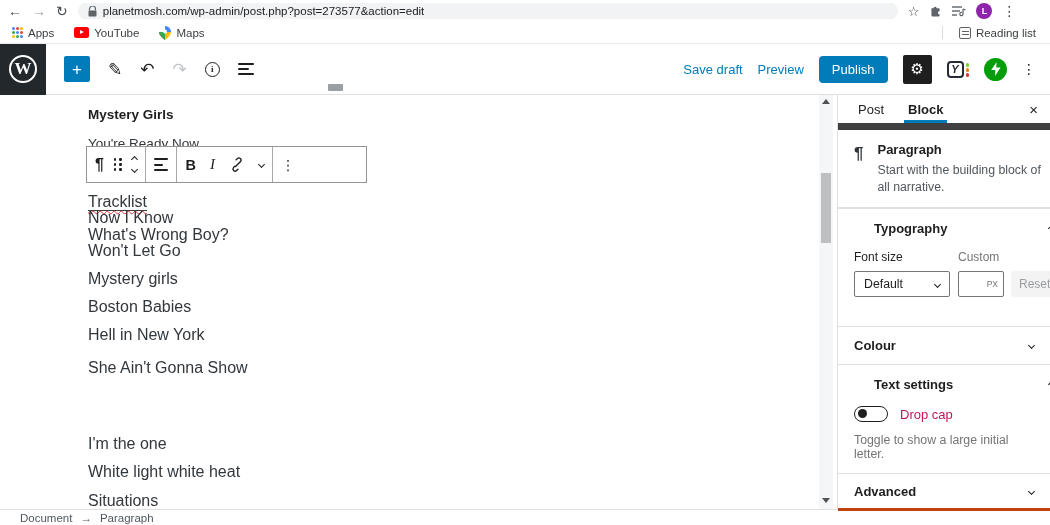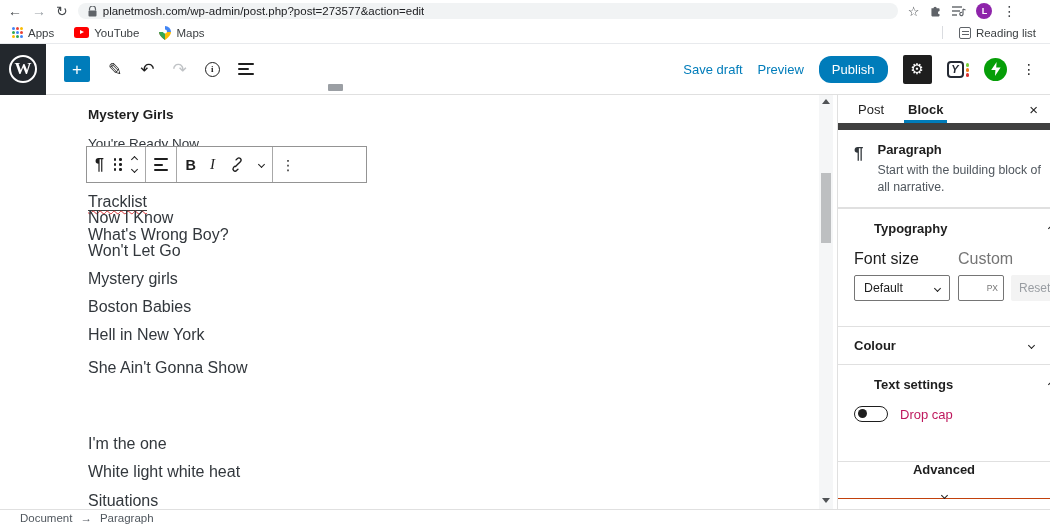--- a/index.html
+++ b/index.html
@@ -35,21 +35,21 @@
   .wp-left { display:flex; align-items:center; gap:18px; margin-left:18px; }
   .plus-btn { width:26px; height:26px; background:#007cba; color:#fff; border:none; border-radius:2px; font-size:17px; line-height:1; display:flex; align-items:center; justify-content:center; }
   .wpic { font-size:17px; color:#1e1e1e; line-height:1; }
   .wpic.dim { color:#c0c3c6; }
   .info-circ { width:15px; height:15px; border:1.5px solid #1e1e1e; border-radius:50%; display:flex; align-items:center; justify-content:center; font-size:9px; font-family:"Liberation Serif","DejaVu Serif",serif; font-weight:bold; color:#1e1e1e; }
   .bars { display:flex; flex-direction:column; gap:3px; }
   .bars i { height:1.8px; background:#1e1e1e; border-radius:1px; }
   .wp-spacer { flex:1; }
   .wp-right { display:flex; align-items:center; gap:15px; margin-right:14px; }
   .txt-link { font-size:13px; color:#007cba; text-decoration:none; }
-  .publish-btn { background:#007cba; color:#fff; border:none; border-radius:12px; font-size:13px; padding:6px 13px; }
+  .publish-btn { background:#007cba; color:#fff; border:none; border-radius:4px; font-size:13px; padding:6px 13px; }
   .gear-btn { width:29px; height:29px; background:#1e1e1e; color:#fff; border:none; border-radius:2px; font-size:15px; display:flex; align-items:center; justify-content:center; }
   .yoast { display:flex; align-items:flex-end; gap:2px; }
   .ybox { width:17px; height:17px; border:2px solid #252a34; border-radius:4px; background:#fff; color:#252a34; font-weight:bold; font-size:11px; display:flex; align-items:center; justify-content:center; font-style:italic; }
   .ydots { display:flex; flex-direction:column; gap:1.5px; padding-bottom:1px; }
   .ydots i { width:3.5px; height:3.5px; border-radius:50%; }
   .jp { width:23px; height:23px; border-radius:50%; background:#069e08; display:flex; align-items:center; justify-content:center; }
 
   
   .main { display:flex; height:414px; }
   .editor { position:relative; width:837px; height:414px; background:#fff; }
@@ -96,24 +96,24 @@
   .blk-card .pilcrow { font-size:17px; margin-top:2px; }
   .blk-title { font-size:13px; font-weight:bold; color:#1e1e1e; margin-bottom:5px; }
   .blk-desc { font-size:12.3px; color:#50575e; line-height:1.35; width:165px; }
 
   .panel { padding:12px 16px; }
   .panel-head { display:flex; align-items:center; justify-content:space-between; background:none; border:none; width:100%; padding:0;margin-left:20px; }
   .panel-title { font-size:13px; font-weight:bold; color:#1e1e1e; }
   .panel-row { min-height:38px; display:flex; align-items:center; justify-content:space-between; padding:0 16px; border-top:1px solid #e0e0e0; background:none; border-left:none; border-right:none; border-bottom:none; width:100%; }
   .panel.typo { min-height:118px; border-top:1px solid #e0e0e0; }
   .panel.textset { min-height:97px; border-top:1px solid #e0e0e0; }
-  .panel-row.last { border-bottom:1px solid #c2410c;flex-direction:column; }
+  .panel-row.last { border-bottom:3px solid #c2410c; }
 
   .typo-controls { display:flex; gap:8px; margin-top:14px; }
-  .field-label { font-size:16px; color:#1e1e1e; margin-bottom:7px; display:block; }
+  .field-label { font-size:12px; color:#1e1e1e; margin-bottom:7px; display:block; }
   .field-label.grey { color:#757575; }
   .fs-select { width:96px; height:26px; border:1px solid #757575; border-radius:2px; display:flex; align-items:center; justify-content:space-between; padding:0 9px; font-size:12.3px; color:#1e1e1e; background:#fff; }
   .custom-wrap { width:46px; height:26px; border:1px solid #757575; border-radius:2px; display:flex; align-items:center; padding:0 5px; background:#fff; }
   .custom-wrap input { width:22px; border:none; outline:none; font-size:12px; }
   .unit { font-size:8.5px; color:#757575; margin-left:auto; }
   .reset-btn { height:26px; align-self:flex-end; background:#f3f3f3; border:none; border-radius:2px; color:#999da2; font-size:12px; padding:0 8px; }
 
   .toggle-row { display:flex; align-items:center; gap:12px; margin-top:14px; }
   .tgl { width:34px; height:16px; border:1.5px solid #1e1e1e; border-radius:9px; position:relative; background:#fff; }
   .tgl i { position:absolute; left:2.5px; top:1.7px; width:9.5px; height:9.5px; border-radius:50%; background:#1e1e1e; }
@@ -364,20 +364,21 @@
         <button class="panel-head">
           <span class="panel-title">Text settings</span>
           <span class="chev up sm"></span>
         </button>
         <div class="toggle-row">
           <span class="tgl">
               <i></i>
             </span>
           <span class="tgl-label">Drop cap</span>
         </div>
+        <div class="help-text">Toggle to show a large initial letter.</div>
       </div>
 
       <button class="panel-row last">
         <span class="panel-title">Advanced</span>
         <span class="chev down sm"></span>
       </button>
     </div>
   </div>
 
   <div class="footer">

